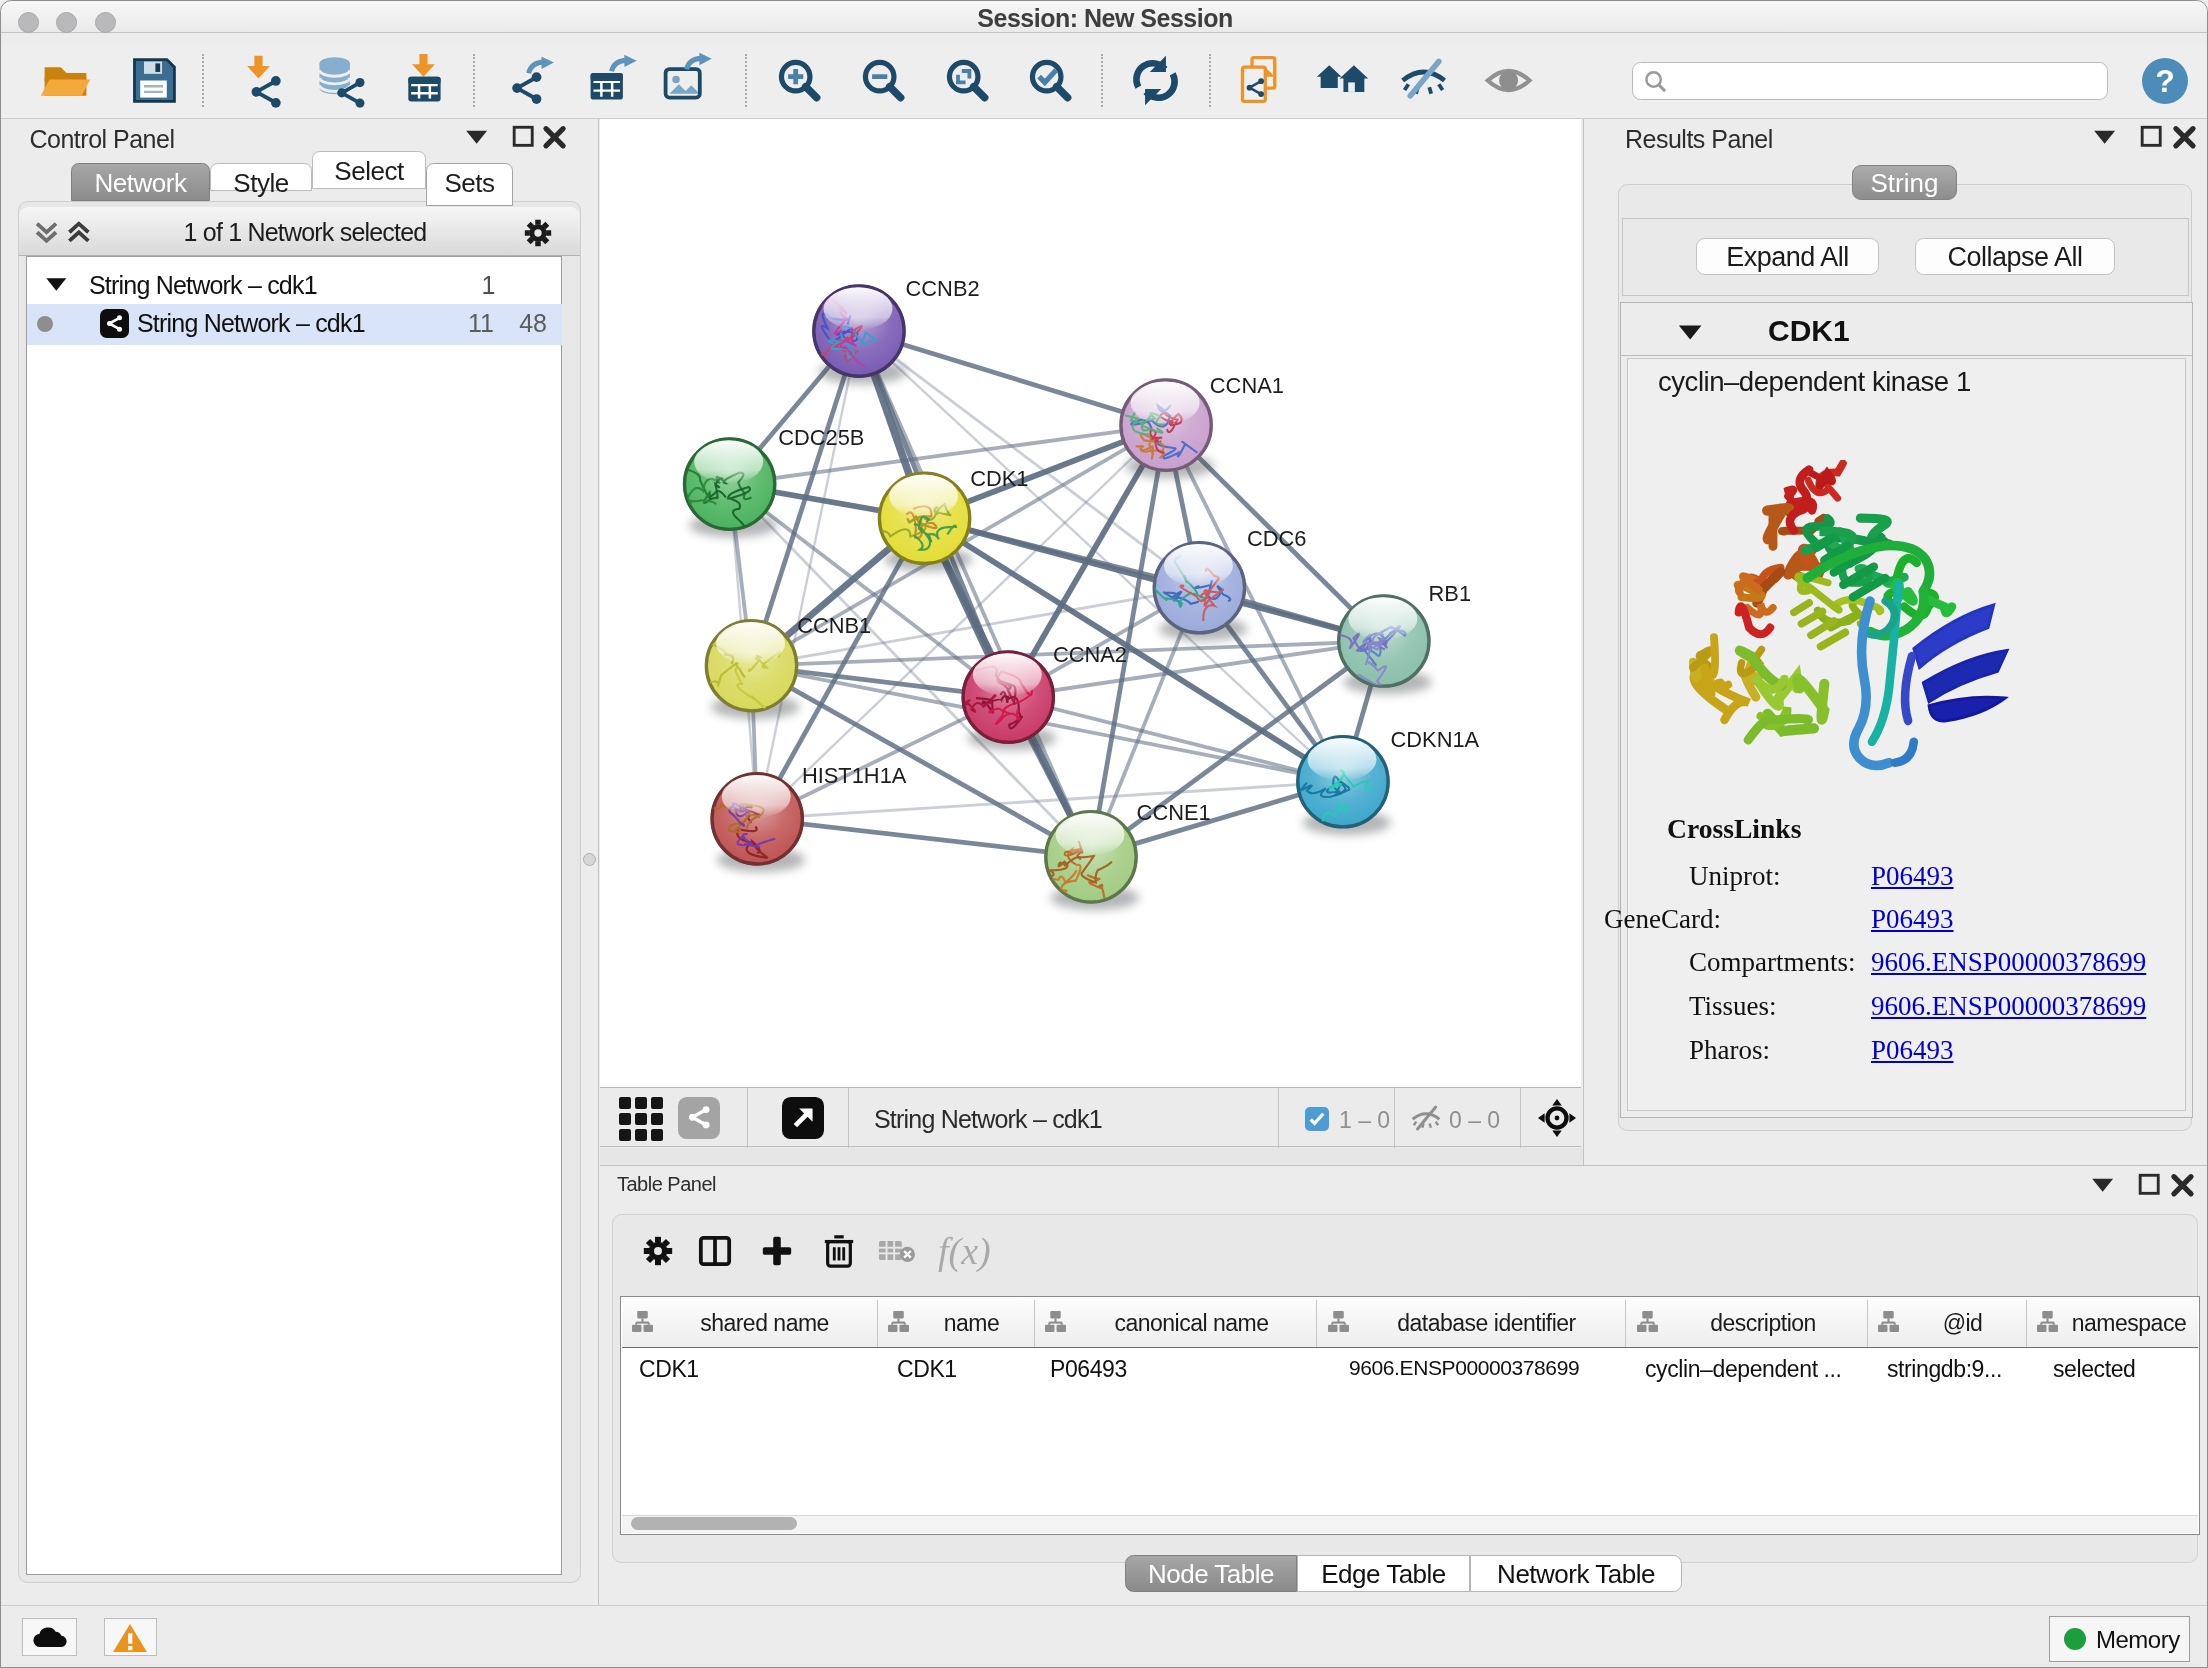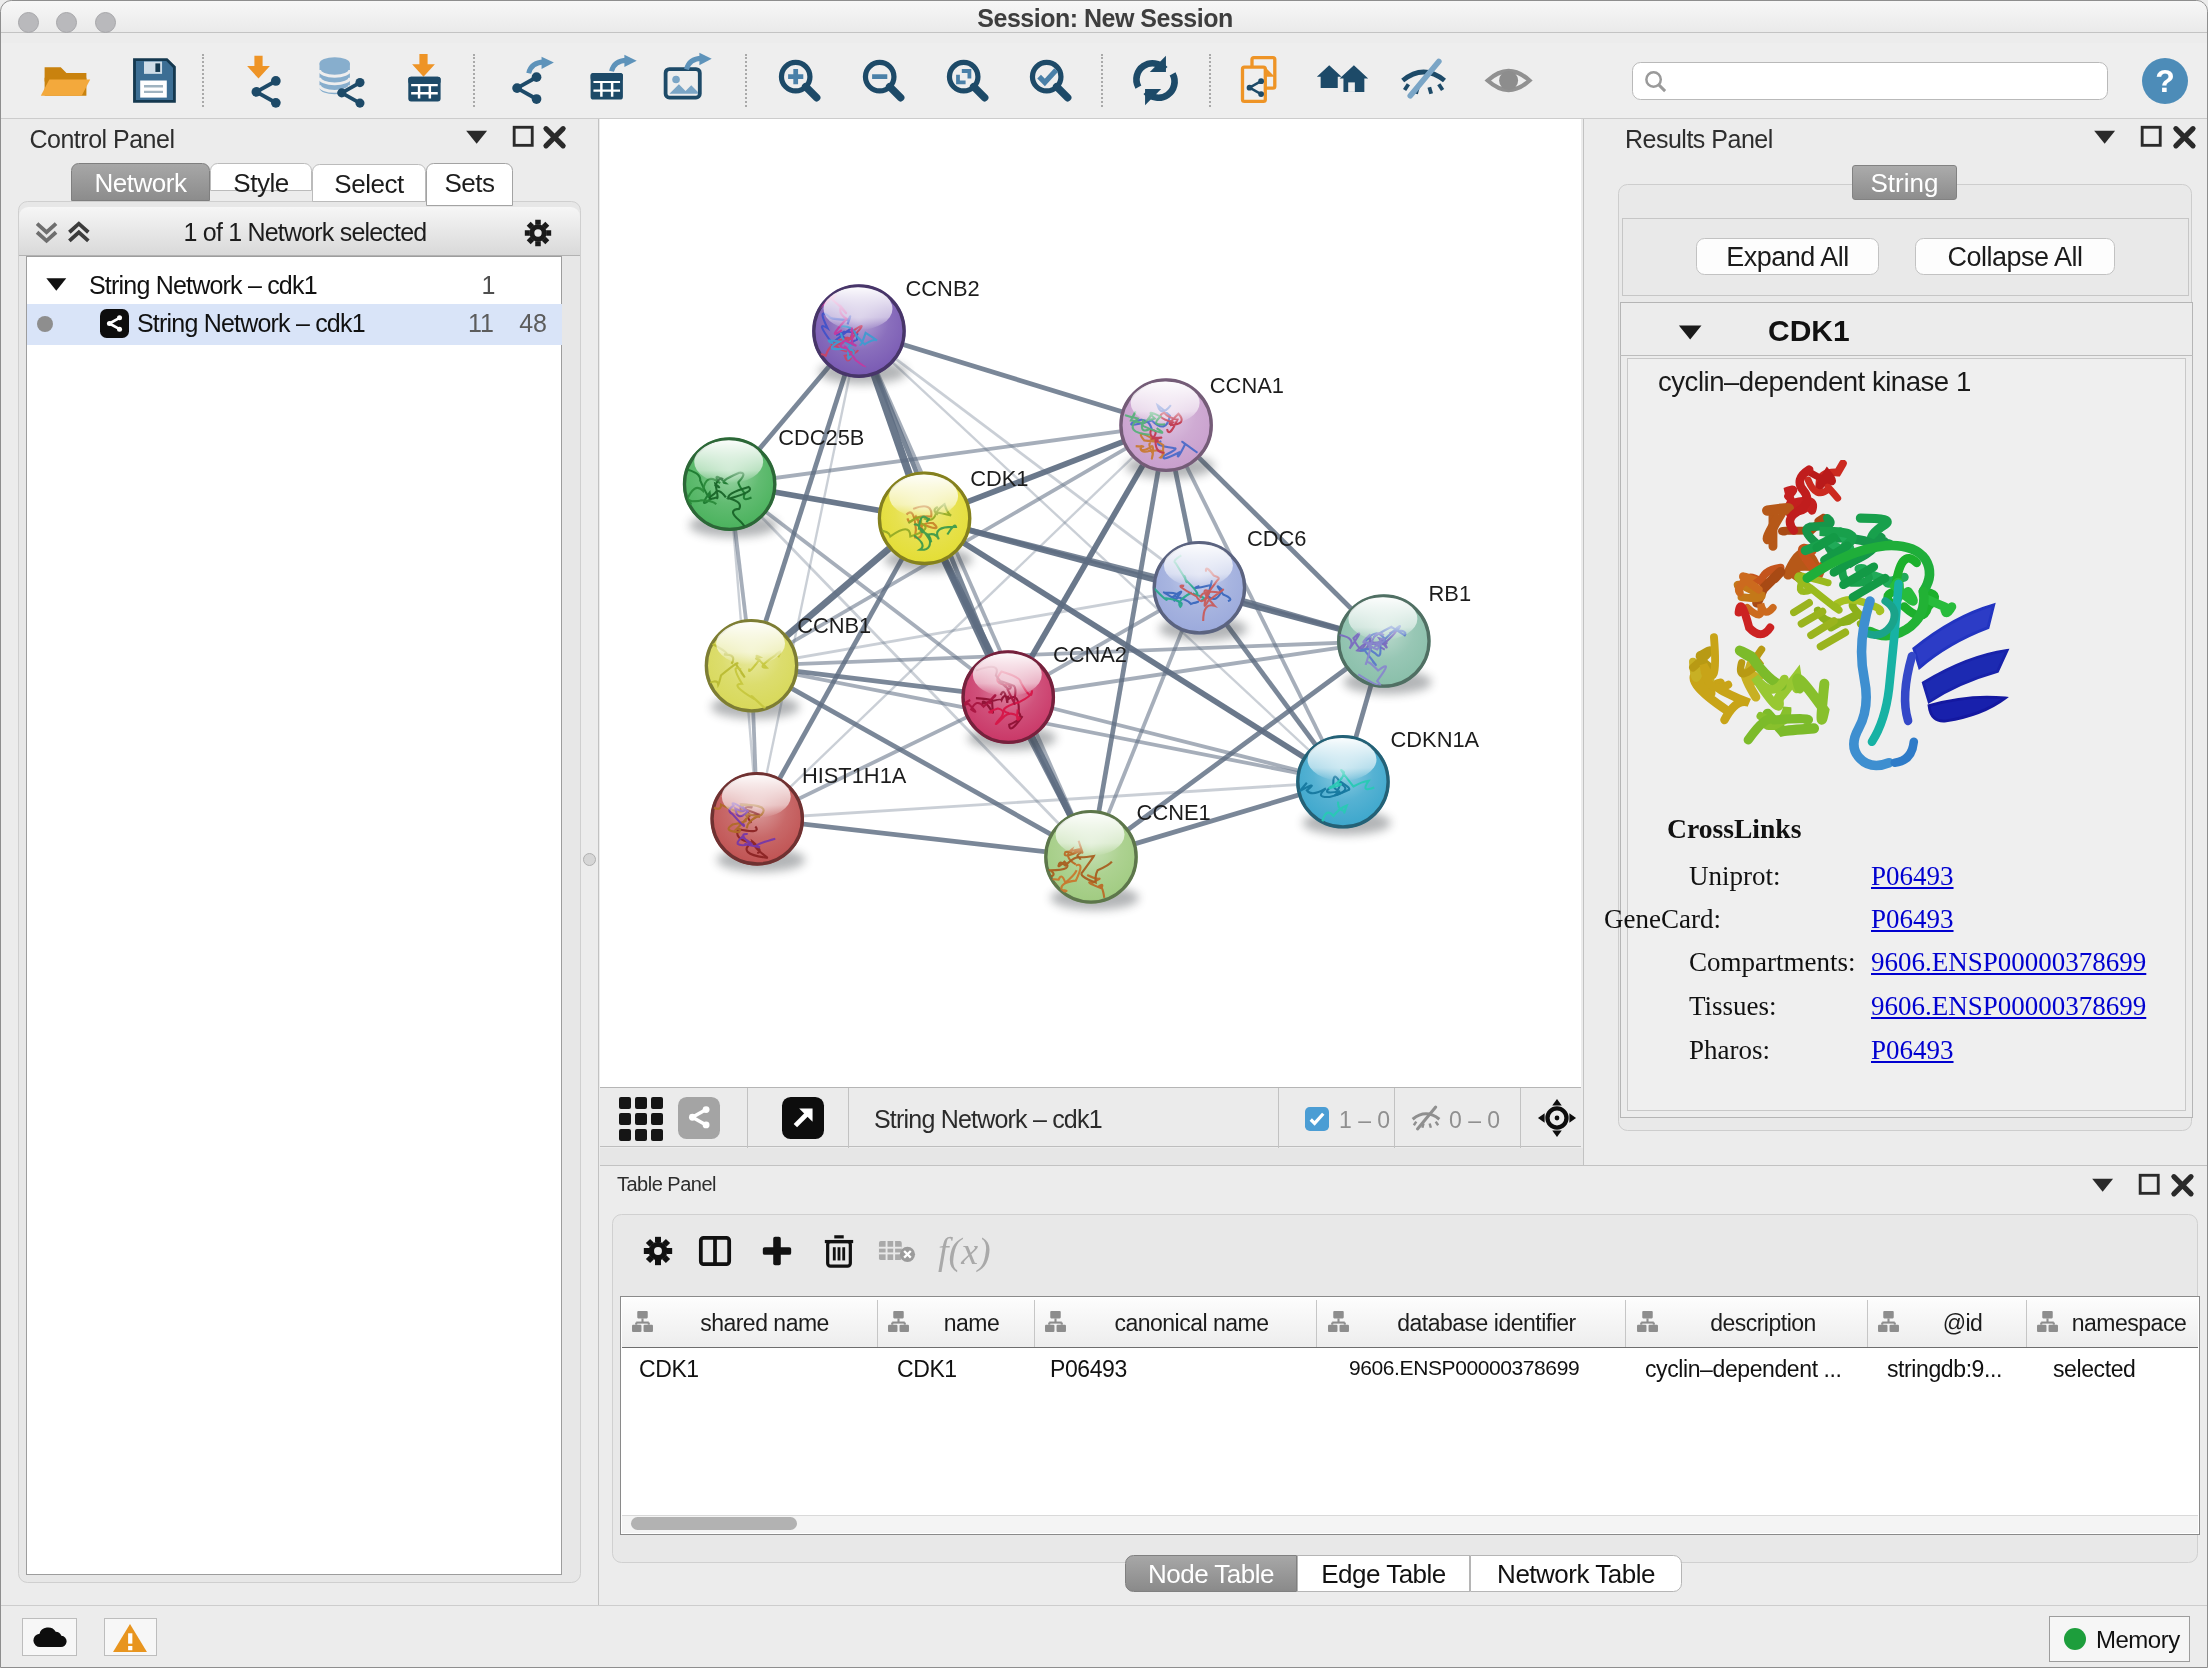--- a/index.html
+++ b/index.html
@@ -153,21 +153,21 @@
     <div class="abs" style="left:0;top:118px;width:598px;height:1486px;background:#ececec;border-right:1.9px solid #c2c2c2">
       <div class="abs" style="left:28.5px;top:5.7px;font-size:25px;letter-spacing:-0.5px;color:#2d2d2d">Control Panel</div>
       <svg class="abs" style="left:464px;top:3.8px" width="105" height="28.5" viewBox="0 0 110 30">
         <polygon points="1.0,8.18 23.0,8.18 12,21.82" fill="#2a2a2a"></polygon>
         <rect x="51.5" y="4.5" width="19" height="19" fill="none" stroke="#2a2a2a" stroke-width="3"></rect>
         <line x1="85.0" y1="6.0" x2="103.0" y2="24.0" stroke="#2a2a2a" stroke-width="5.5" stroke-linecap="round"></line>
         <line x1="103.0" y1="6.0" x2="85.0" y2="24.0" stroke="#2a2a2a" stroke-width="5.5" stroke-linecap="round"></line>
       </svg>
       <div class="abs" style="left:70px;top:44px;width:139px;height:38px;background:linear-gradient(#a7a7a7,#8c8c8c);border:1px solid #7f7f7f;border-radius:7.6px 7.6px 0 0;color:#fff;font-size:26px;letter-spacing:-0.5px;text-align:center;line-height:38px;z-index:3">Network</div>
       <div class="abs" style="left:209px;top:44px;width:102px;height:28px;background:#fff;border:1px solid #bbb;border-radius:7.6px 7.6px 0 0;color:#1d1d1d;font-size:26px;letter-spacing:-0.5px;text-align:center;line-height:38px;z-index:3">Style</div>
-      <div class="abs" style="left:311px;top:45px;width:114px;height:38px;background:#fff;border:1px solid #bbb;border-radius:7.6px 7.6px 0 0;color:#1d1d1d;font-size:26px;letter-spacing:-0.5px;text-align:center;line-height:38px;z-index:3">Select</div>
+      <div class="abs" style="left:311px;top:32px;width:114px;height:38px;background:#fff;border:1px solid #bbb;border-radius:7.6px 7.6px 0 0;color:#1d1d1d;font-size:26px;letter-spacing:-0.5px;text-align:center;line-height:38px;z-index:3">Select</div>
       <div class="abs" style="left:425px;top:44px;width:87px;height:43px;background:#fff;border:1px solid #a3a3a3;border-radius:7.6px 7.6px 0 0;color:#1d1d1d;font-size:26px;letter-spacing:-0.5px;text-align:center;line-height:38px;z-index:3">Sets</div>
       <div class="abs" style="left:17px;top:82px;width:563px;height:1382px;background:#e7e7e7;border:1px solid #cfcfcf;border-radius:9.5px"></div>
       <div class="abs" style="left:18px;top:88px;width:561px;height:49px;background:linear-gradient(#f6f6f6,#d9d9d9);border-bottom:1px solid #b2b2b2;border-radius:9.5px 9.5px 0 0"></div>
       <svg class="abs" style="left:32px;top:99px" width="67" height="28.5" viewBox="0 0 70 30">
         <path d="M4,6 l10,9 l10,-9" fill="none" stroke="#6e6e6e" stroke-width="4"></path>
         <path d="M4,15 l10,9 l10,-9" fill="none" stroke="#6e6e6e" stroke-width="4"></path>
         <path d="M38,24 l10,-9 l10,9" fill="none" stroke="#3c3c3c" stroke-width="4"></path>
         <path d="M38,15 l10,-9 l10,9" fill="none" stroke="#3c3c3c" stroke-width="4"></path>
       </svg>
       <div class="abs" style="left:114px;top:99px;width:380px;text-align:center;font-size:25px;letter-spacing:-0.8px;color:#1c1c1c">1 of 1 Network selected</div>
@@ -570,21 +570,21 @@
     </div>
     <div class="abs" style="left:599px;top:1147px;width:1609px;height:17px;background:#e6e6e6"></div>
     <div class="abs" style="left:1582px;top:118px;width:627px;height:1046px;background:#ececec;border-left:1px solid #c2c2c2">
       <div class="abs" style="left:41px;top:5.7px;font-size:25px;letter-spacing:-0.5px;color:#2d2d2d">Results Panel</div>
       <svg class="abs" style="left:509px;top:3.8px" width="105" height="28.5" viewBox="0 0 110 30">
         <polygon points="1.0,8.18 23.0,8.18 12,21.82" fill="#2a2a2a"></polygon>
         <rect x="51.5" y="4.5" width="19" height="19" fill="none" stroke="#2a2a2a" stroke-width="3"></rect>
         <line x1="87.0" y1="6.0" x2="105.0" y2="24.0" stroke="#2a2a2a" stroke-width="5.5" stroke-linecap="round"></line>
         <line x1="105.0" y1="6.0" x2="87.0" y2="24.0" stroke="#2a2a2a" stroke-width="5.5" stroke-linecap="round"></line>
       </svg>
-      <div class="abs" style="left:268px;top:46px;width:105px;height:35px;background:linear-gradient(#ababab,#8d8d8d);border:1px solid #828282;border-radius:3px;color:#fff;font-size:26px;text-align:center;line-height:34px;z-index:4">String</div>
+      <div class="abs" style="left:268px;top:46px;width:105px;height:35px;background:linear-gradient(#ababab,#8d8d8d);border:1px solid #828282;border-radius:9px;color:#fff;font-size:26px;text-align:center;line-height:34px;z-index:4">String</div>
       <div class="abs" style="left:34px;top:65px;width:574px;height:947px;background:#e9e9e9;border:1px solid #cdcdcd;border-radius:9.5px"></div>
       <div class="abs" style="left:38px;top:99px;width:567px;height:78px;border:1px solid #c6c6c6;background:#e9e9e9"></div>
       <div class="abs" style="left:112px;top:119px;width:183px;height:37px;background:#fdfdfd;border:1px solid #c2c2c2;border-radius:8.6px;font-size:27px;letter-spacing:-0.5px;color:#1b1b1b;text-align:center;line-height:36px">Expand All</div>
       <div class="abs" style="left:331px;top:119px;width:200px;height:37px;background:#fdfdfd;border:1px solid #c2c2c2;border-radius:8.6px;font-size:27px;letter-spacing:-0.5px;color:#1b1b1b;text-align:center;line-height:36px">Collapse All</div>
       <div class="abs" style="left:36px;top:183px;width:573px;height:816px;border:1px solid #b5b5b5;background:#ececec"></div>
       <svg class="abs" style="left:93px;top:202px" width="32" height="25" viewBox="0 0 34 26">
         <polygon points="2.0,4.5600000000000005 26.0,4.5600000000000005 14,19.439999999999998" fill="#1a1a1a"></polygon>
       </svg>
       <div class="abs" style="left:184px;top:195px;font-size:30px;font-weight:bold;color:#111">CDK1</div>
       <div class="abs" style="left:36px;top:236px;width:573px;height:0;border-top:1px solid #bcbcbc"></div>

